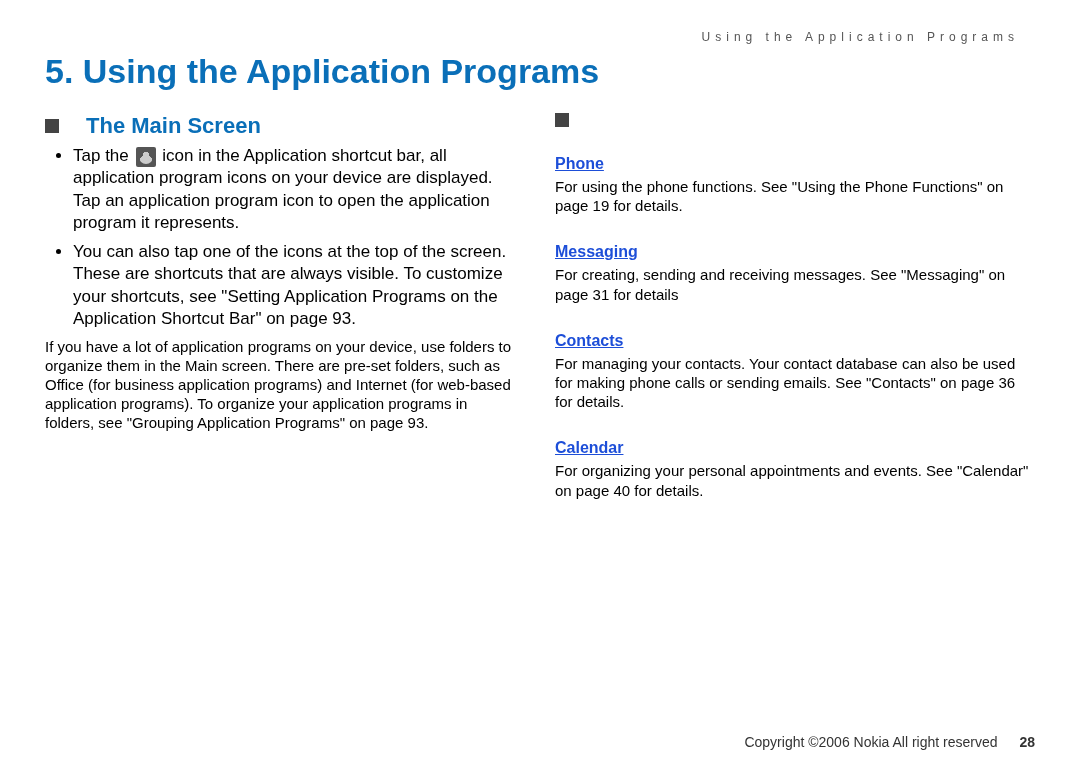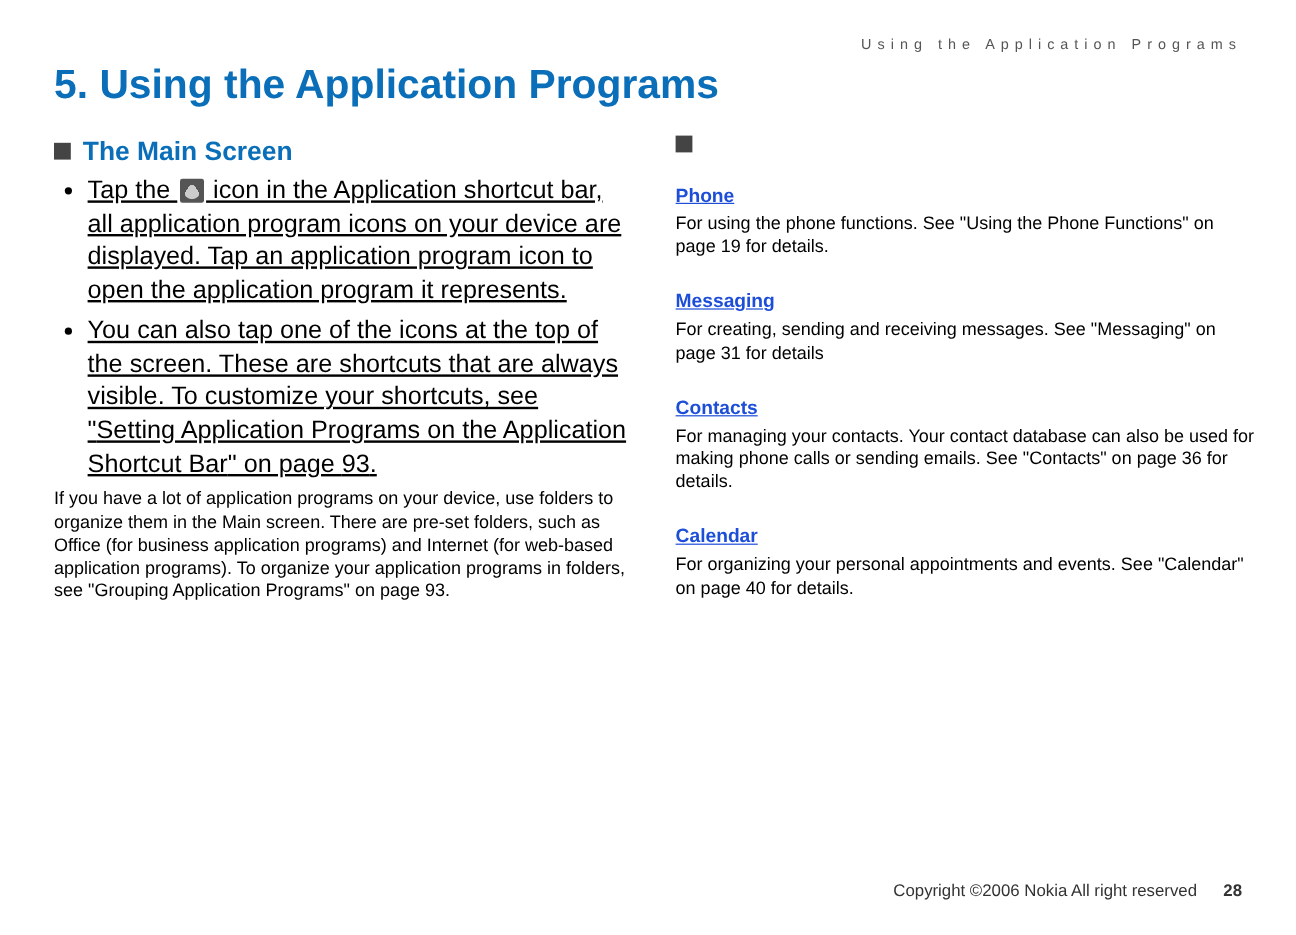--- a/index.html
+++ b/index.html
@@ -9,21 +9,21 @@
     width: 1080px;
     height: 779px;
     font-family: "Segoe UI", "Helvetica Neue", Arial, sans-serif;
     background: #fff;
     color: #000;
   }
   .page {
     box-sizing: border-box;
     width: 1080px;
     height: 779px;
-    padding: 30px 35px 20px 45px;
+    padding: 30px 51px 20px 45px;
     position: relative;
   }
   .running-header {
     text-align: right;
     font-size: 12px;
     letter-spacing: 5px;
     color: #555;
     margin-bottom: 8px;
     margin-right: 10px;
   }
@@ -41,42 +41,41 @@
     flex: 1;
     min-width: 0;
   }
   h2.section-title {
     color: #0a6fb8;
     font-size: 22px;
     font-weight: 700;
     margin: 8px 0 6px 0;
     display: flex;
     align-items: center;
-    gap: 10px;
+    gap: 27px;
   }
   .section-marker {
     display: inline-block;
     width: 14px;
     height: 14px;
     background: #444;
   }
   p.body {
     font-size: 15px;
     line-height: 1.28;
     margin: 4px 0 8px 0;
   }
   ul.bullets {
     margin: 4px 0 6px 0;
     padding-left: 28px;
   }
   ul.bullets li {
-    font-size: 21px;
+    font-size: 17px;
     line-height: 1.32;
     margin-bottom: 6px;
-    text-decoration: underline;
   }
   .xref {
     color: #000000;
   }
   .inline-icon {
     display: inline-block;
     width: 20px;
     height: 20px;
     background: #555;
     border-radius: 2px;

